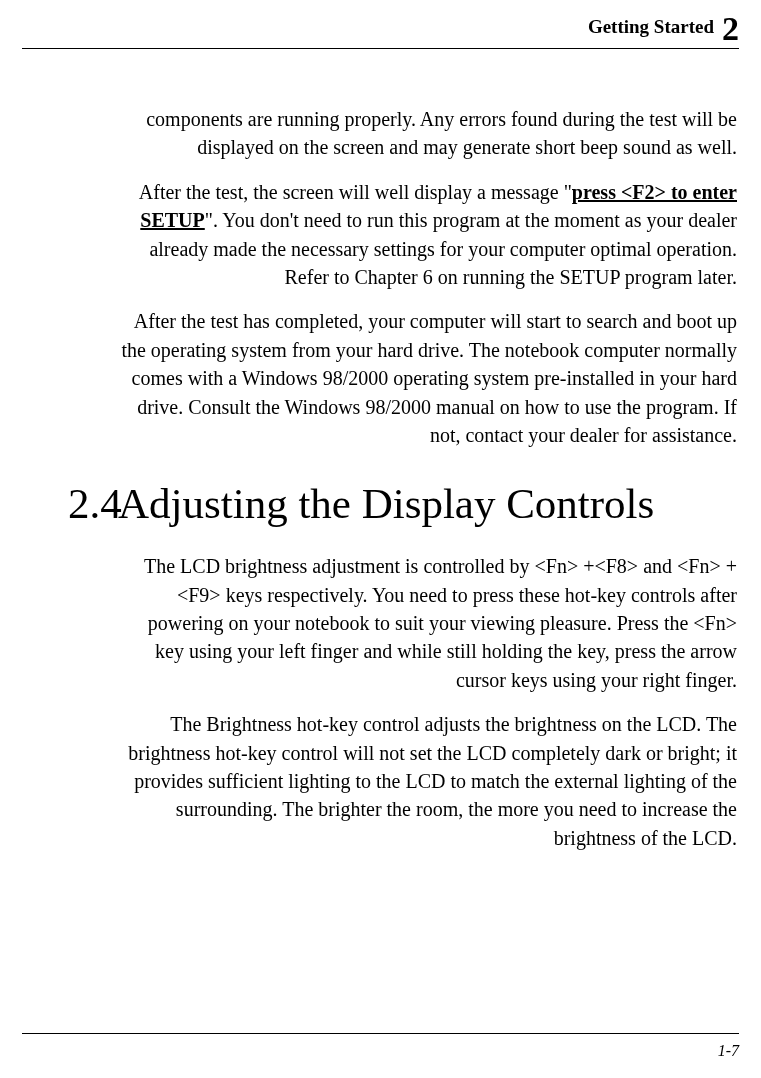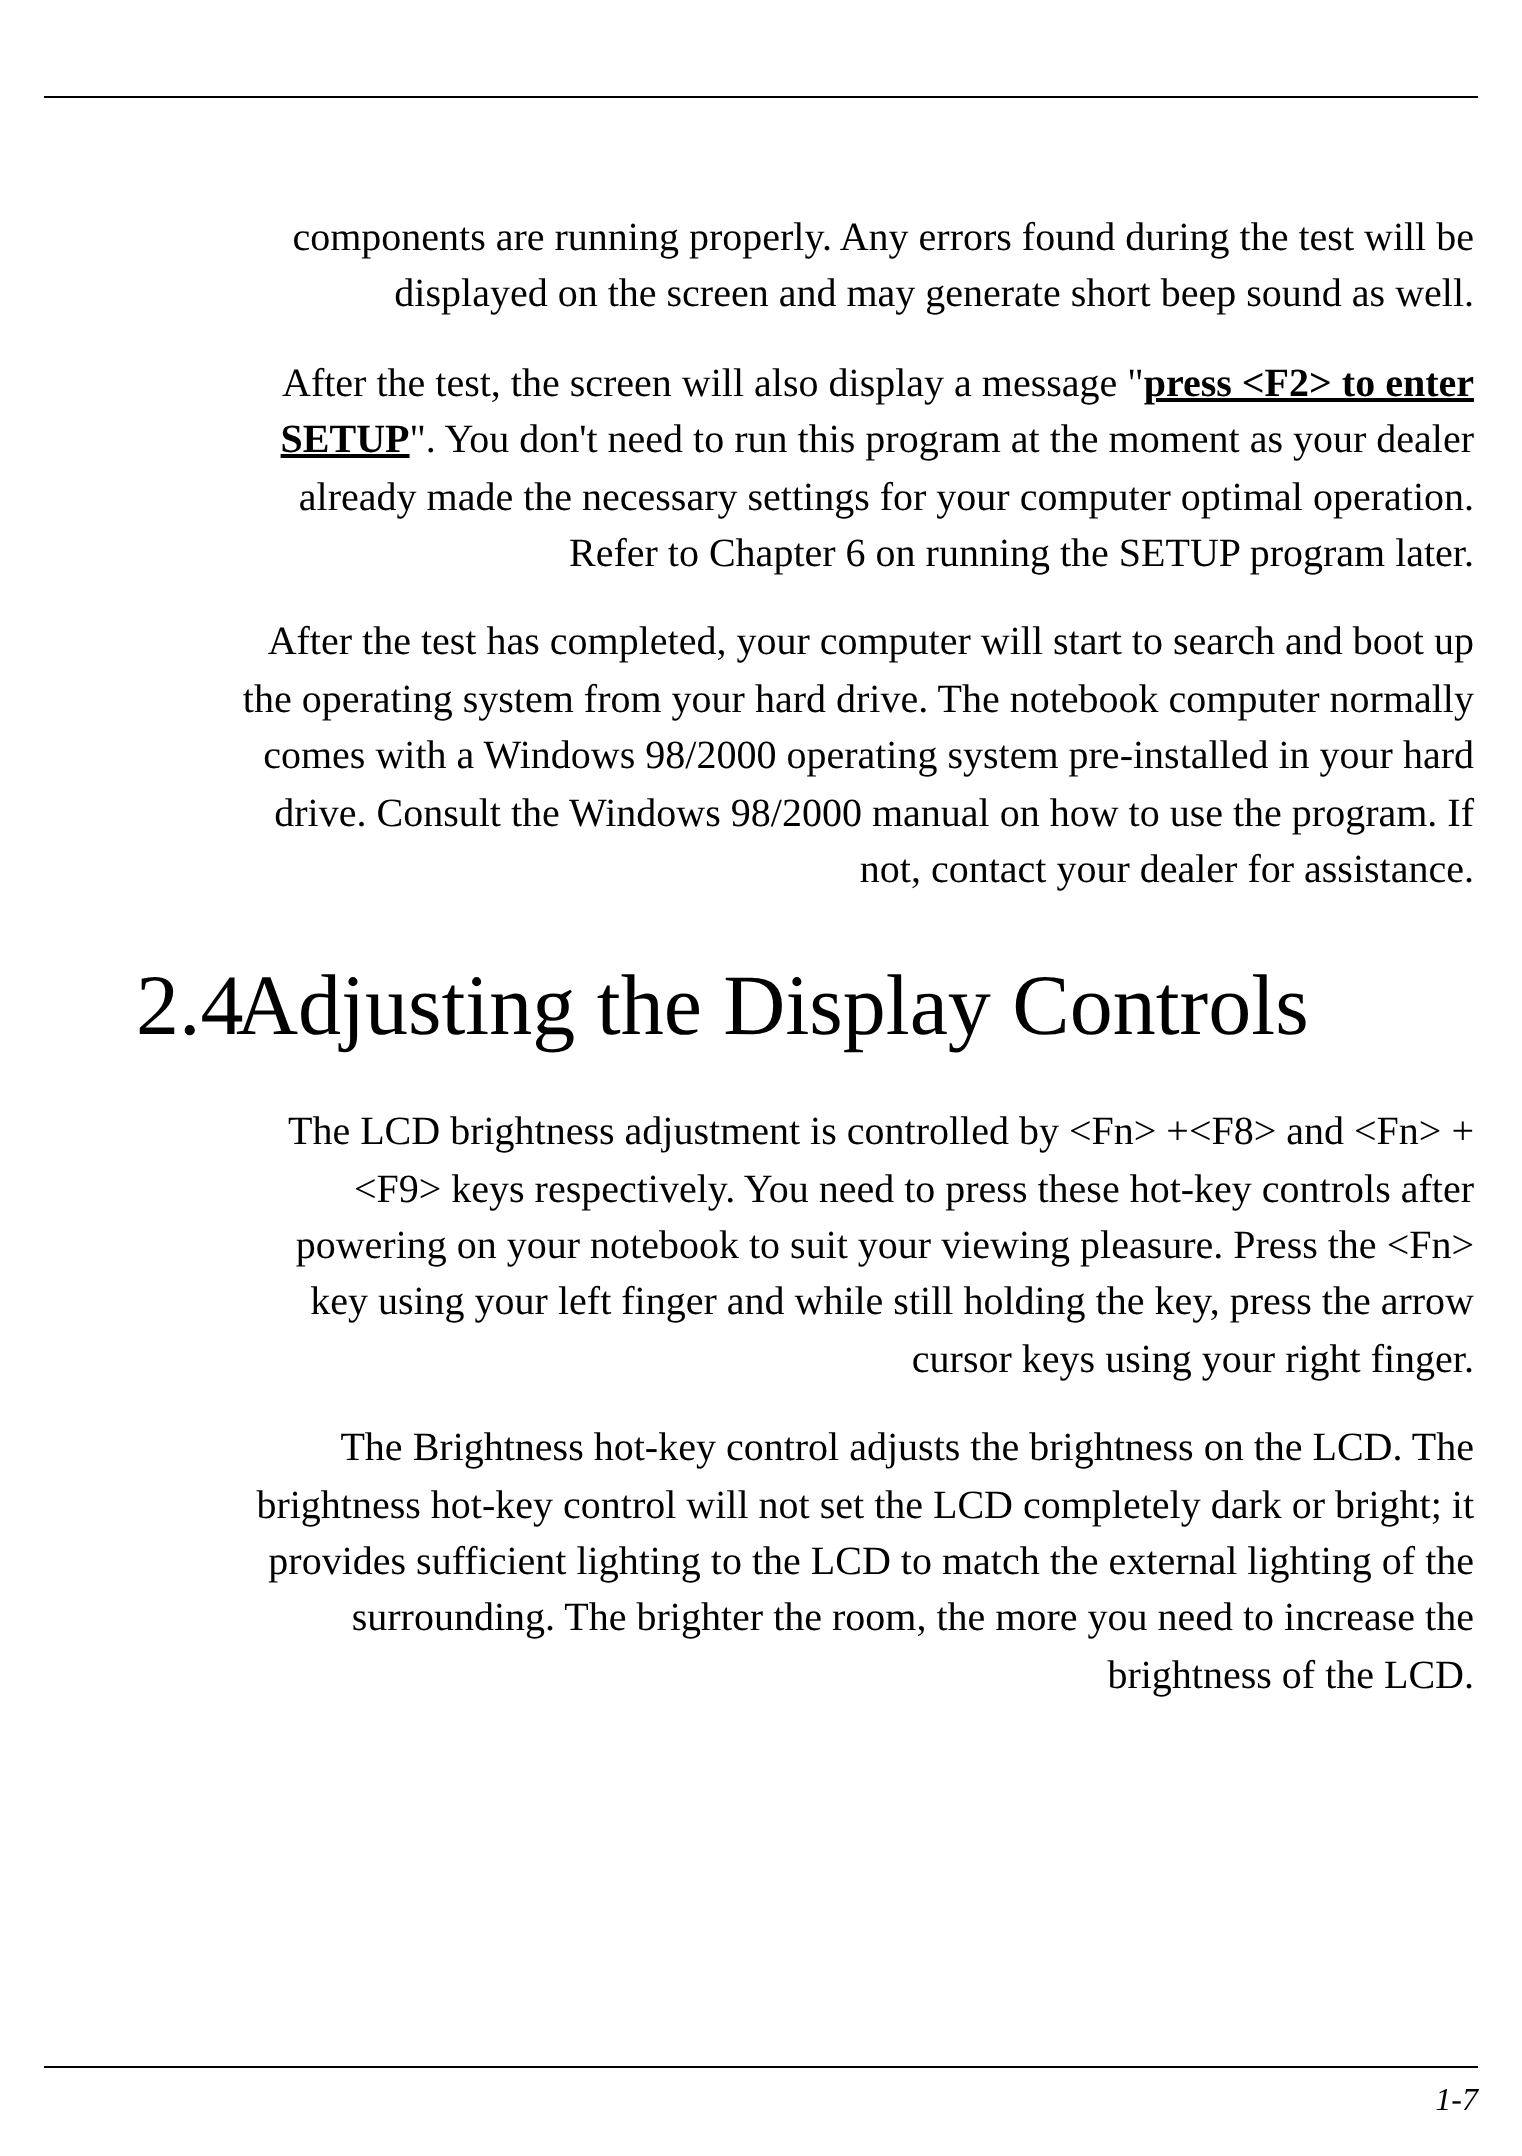--- a/index.html
+++ b/index.html
@@ -98,27 +98,31 @@
       bottom: 18px;
       right: 22px;
       font-style: italic;
       font-size: 16px;
     }
   </style>
 </head>
 <body>
 
 <div class="page">
+  <div class="header">
+    <span class="header-title">Getting Started</span>
+    <span class="header-chapnum">2</span>
+  </div>
   <div class="header-rule"></div>
 
   <div class="content">
     <p class="para">components are running properly. Any errors found during the test will be displayed on the screen and may generate short beep sound as well.</p>
 
     <p class="para">
-      <span>After the test, the screen will also display a message "</span><span class="underline-bold">press &lt;F2&gt; to enter SETUP</span><span>". You don't need to run this program at the moment as your dealer already made the necessary settings for your computer        optimal operation. Refer to Chapter 6 on running the SETUP program later.</span>
+      <span>After the test, the screen will well display a message "</span><span class="underline-bold">press &lt;F2&gt; to enter SETUP</span><span>". You don't need to run this program at the moment as your dealer already made the necessary settings for your computer        optimal operation. Refer to Chapter 6 on running the SETUP program later.</span>
     </p>
 
     <p class="para">After the test has completed, your computer will start to search and boot up the operating system from your hard drive. The notebook computer normally comes with a Windows 98/2000 operating system pre-installed in your hard drive. Consult the Windows 98/2000 manual on how to use the program. If not, contact your dealer for assistance.</p>
 
     <h2 class="section-heading">
       <span class="section-num">2.4</span><span>Adjusting the Display Controls</span>
     </h2>
 
     <p class="para">
       <span>The LCD brightness adjustment is controlled by </span><span class="bold">&lt;Fn&gt;</span><span> +</span><span class="bold">&lt;F8&gt;</span><span> and </span><span class="bold">&lt;Fn&gt;</span><span> + </span><span class="bold">&lt;F9&gt;</span><span> keys respectively. You need to press these hot-key controls after powering on your notebook to suit your viewing pleasure. Press the </span><span class="bold">&lt;Fn&gt;</span><span> key using your left finger and while still holding the key, press the arrow cursor keys using your right finger.</span>

